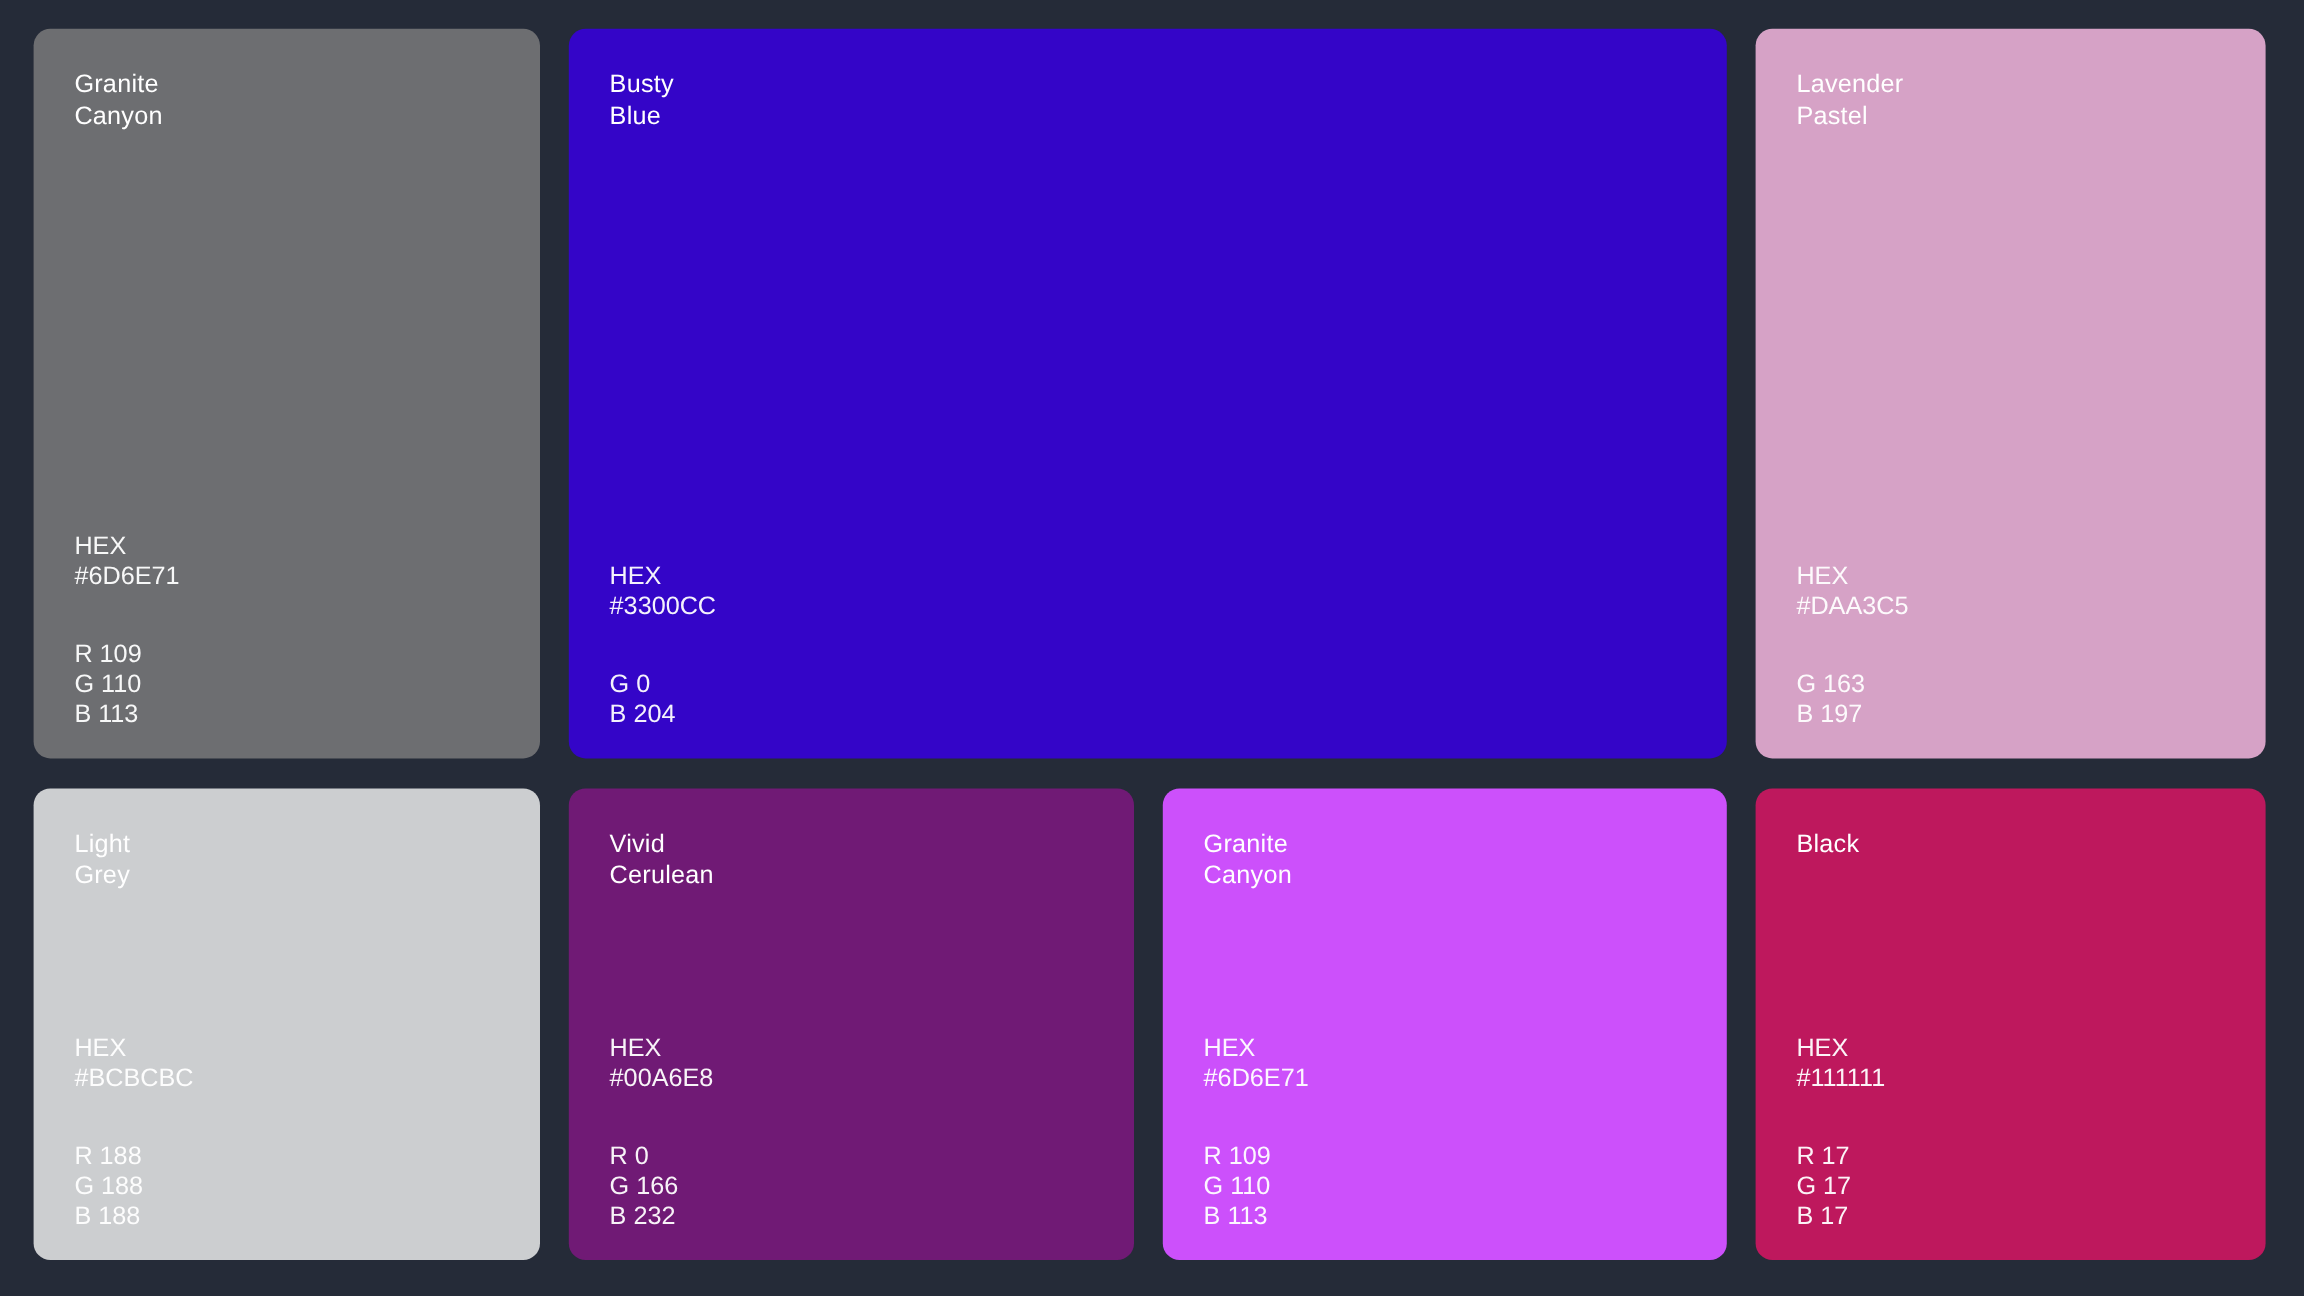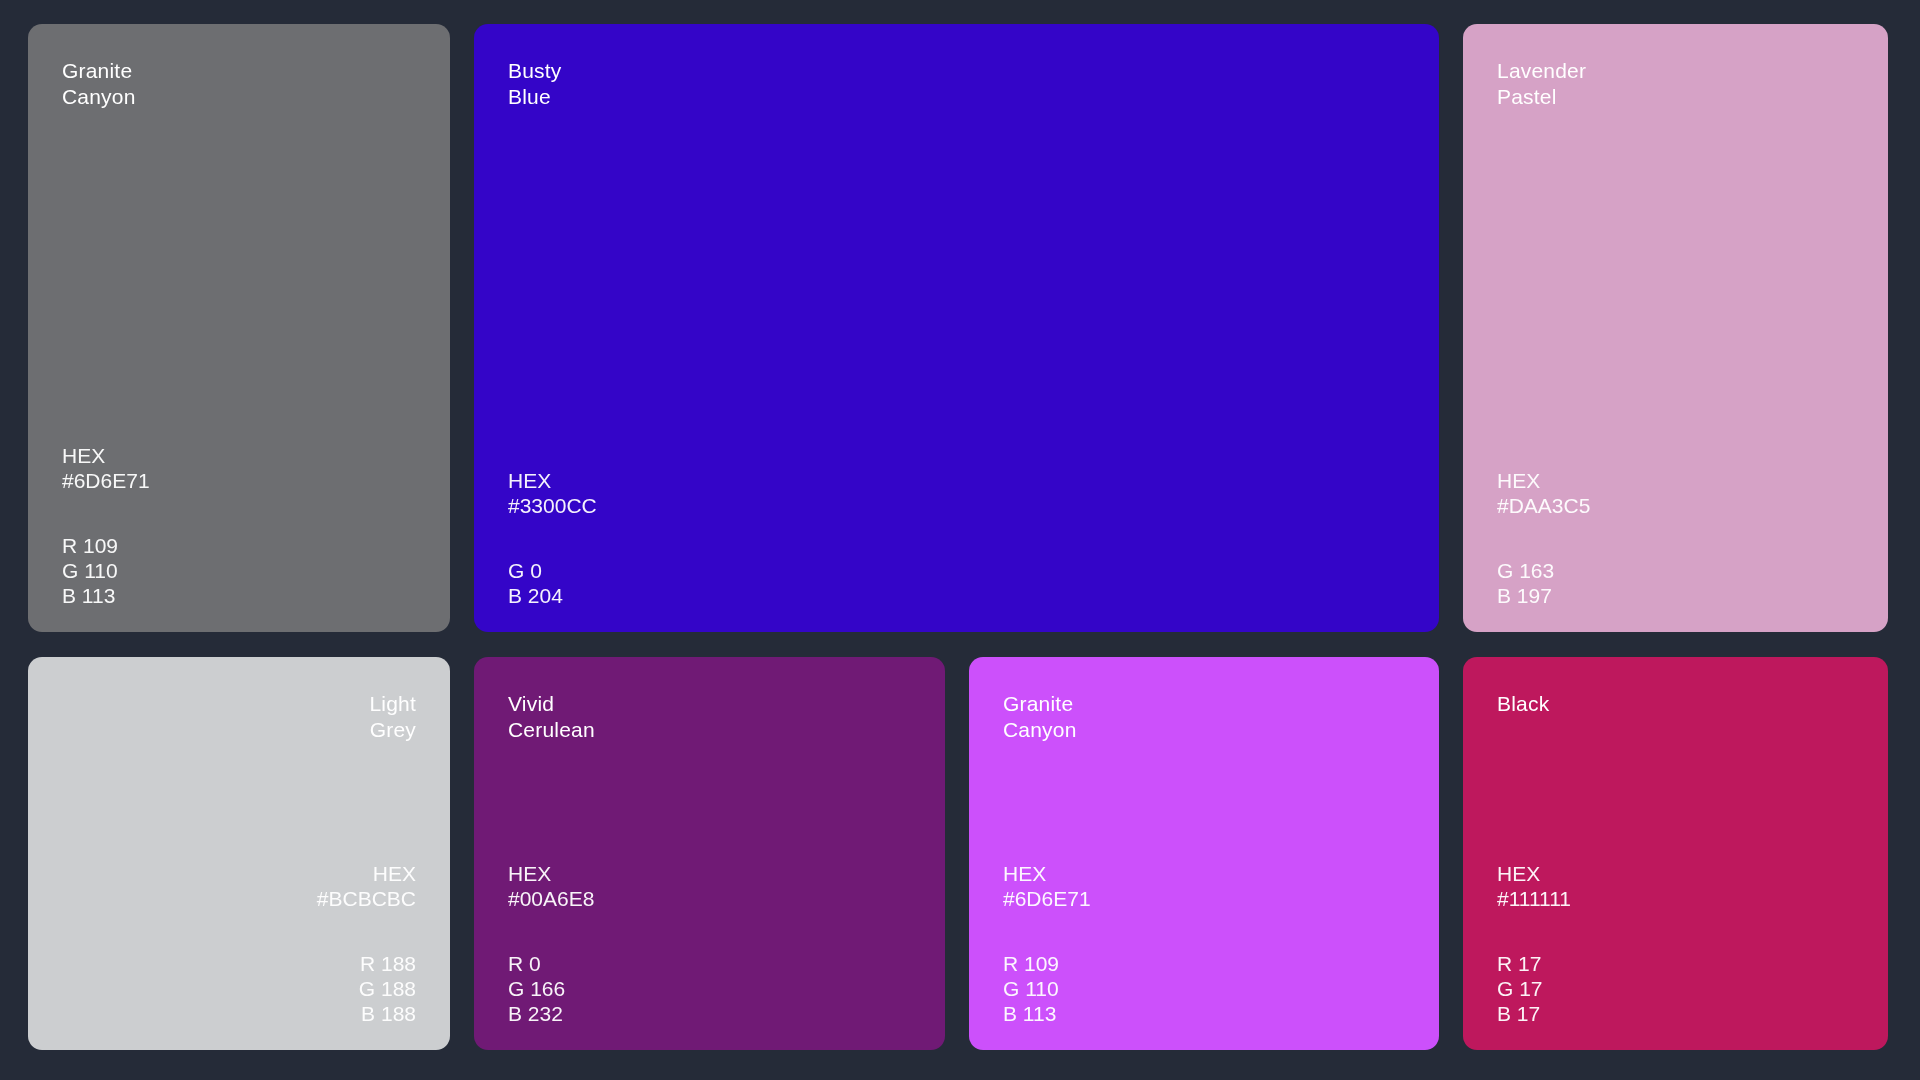--- a/index.html
+++ b/index.html
@@ -112,21 +112,21 @@
         <div>HEX</div>
         <div>#DAA3C5</div>
       </div>
       <div class="rgb-block">
         <div>G 163</div>
         <div>B 197</div>
       </div>
     </div>
   </section>
 
-  <section class="card" style="background: rgb(204, 206, 208); text-align: right;">
+  <section class="card" style="background: rgb(204, 206, 208);">
     <h2 class="card-title">
       <span class="line">Light</span>
       <span class="line">Grey</span>
     </h2>
     <div class="card-meta">
       <div class="hex-block">
         <div>HEX</div>
         <div>#BCBCBC</div>
       </div>
       <div class="rgb-block">

